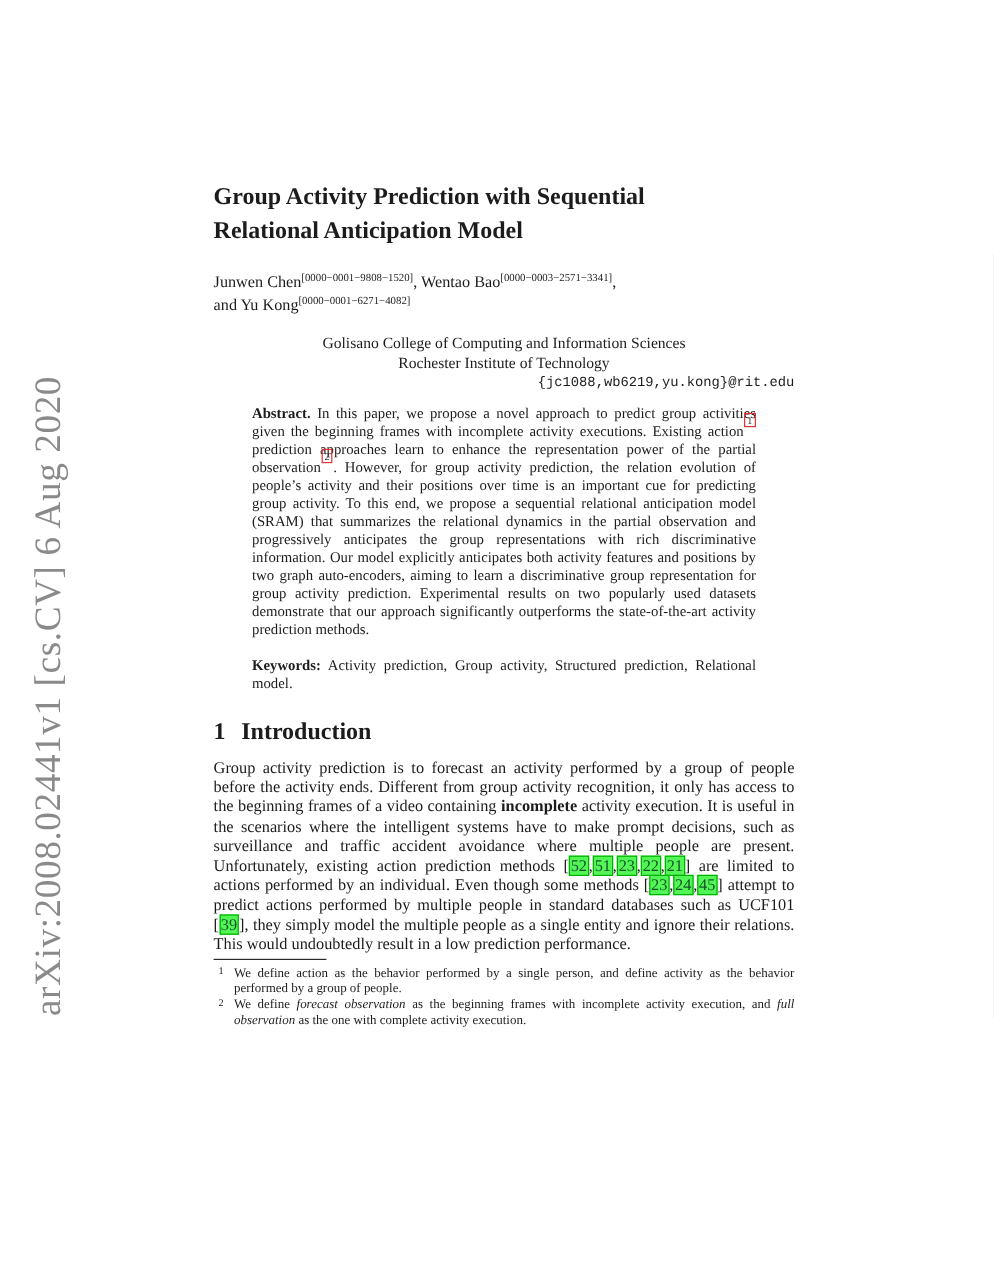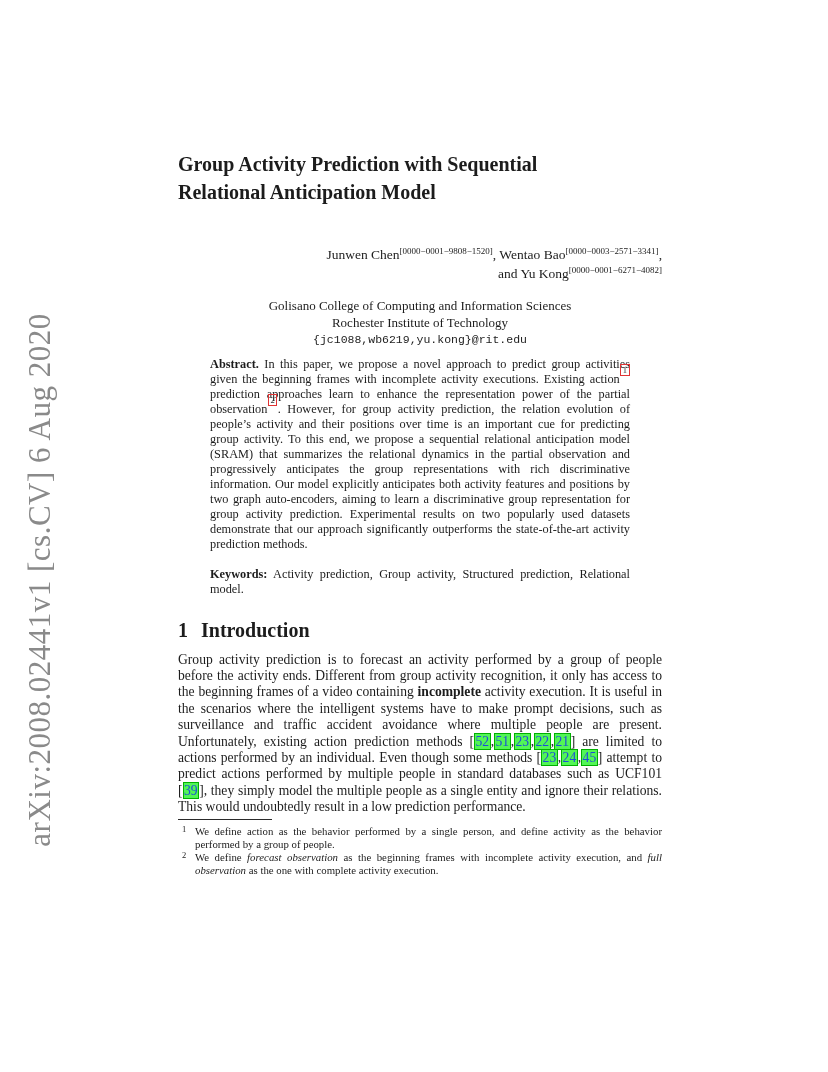--- a/index.html
+++ b/index.html
@@ -17,28 +17,28 @@
     font-size:31px; letter-spacing:0.5px;
     color:var(--wm-color,#8a8a8a);
   }
   .content { position:absolute; left:178px; top:150px; width:484px; }
 
   .title {
     margin:0; text-align:left;
     font-size:20px; line-height:28px; font-weight:bold;
   }
   .authors {
-    margin-top:40px; text-align:right;
+    margin-top:20px; text-align:left;
     font-size:13.5px; line-height:18px;
   }
   .authors .orcid {
     font-size:9px; position:relative; top:-5px; letter-spacing:0;
   }
   .affil { margin-top:14px; text-align:center; font-size:13px; line-height:16.5px; }
-  .email { font-family:"Liberation Mono", monospace; font-size:11.5px; margin-top:1px; }
+  .email { font-family:"Liberation Mono", monospace; font-size:11.5px; margin-top:1px;text-align:right; }
 
   .abstract {
     margin:8px 32px 0 32px;
     font-size:12.3px; line-height:15px; text-align:justify;
   }
   .keywords {
     margin:15px 32px 0 32px;
     font-size:12.3px; line-height:15px; text-align:justify;
   }
   .b { font-weight:bold; }
@@ -49,21 +49,21 @@
 
   .body {
     margin:12px 0 0 0;
     font-size:13.6px; line-height:16.4px; text-align:justify;
   }
 
   .cite {
     background:var(--cite-bg,#52f655);
     border:1px solid var(--cite-border,#00b000);
     padding:0 0.5px;
-    color:#1d4ed8;
+    color:#14532d;
   }
   .fnref {
     font-size:8.5px; line-height:0;
     border:1px solid var(--fnbox-color,#e03434);
     padding:0 1.5px;
     position:relative; top:-4px; margin:0 0.5px;
     color:#333;
   }
 
   .footnotes { margin-top:3px; font-size:10.8px; line-height:13.2px; }

